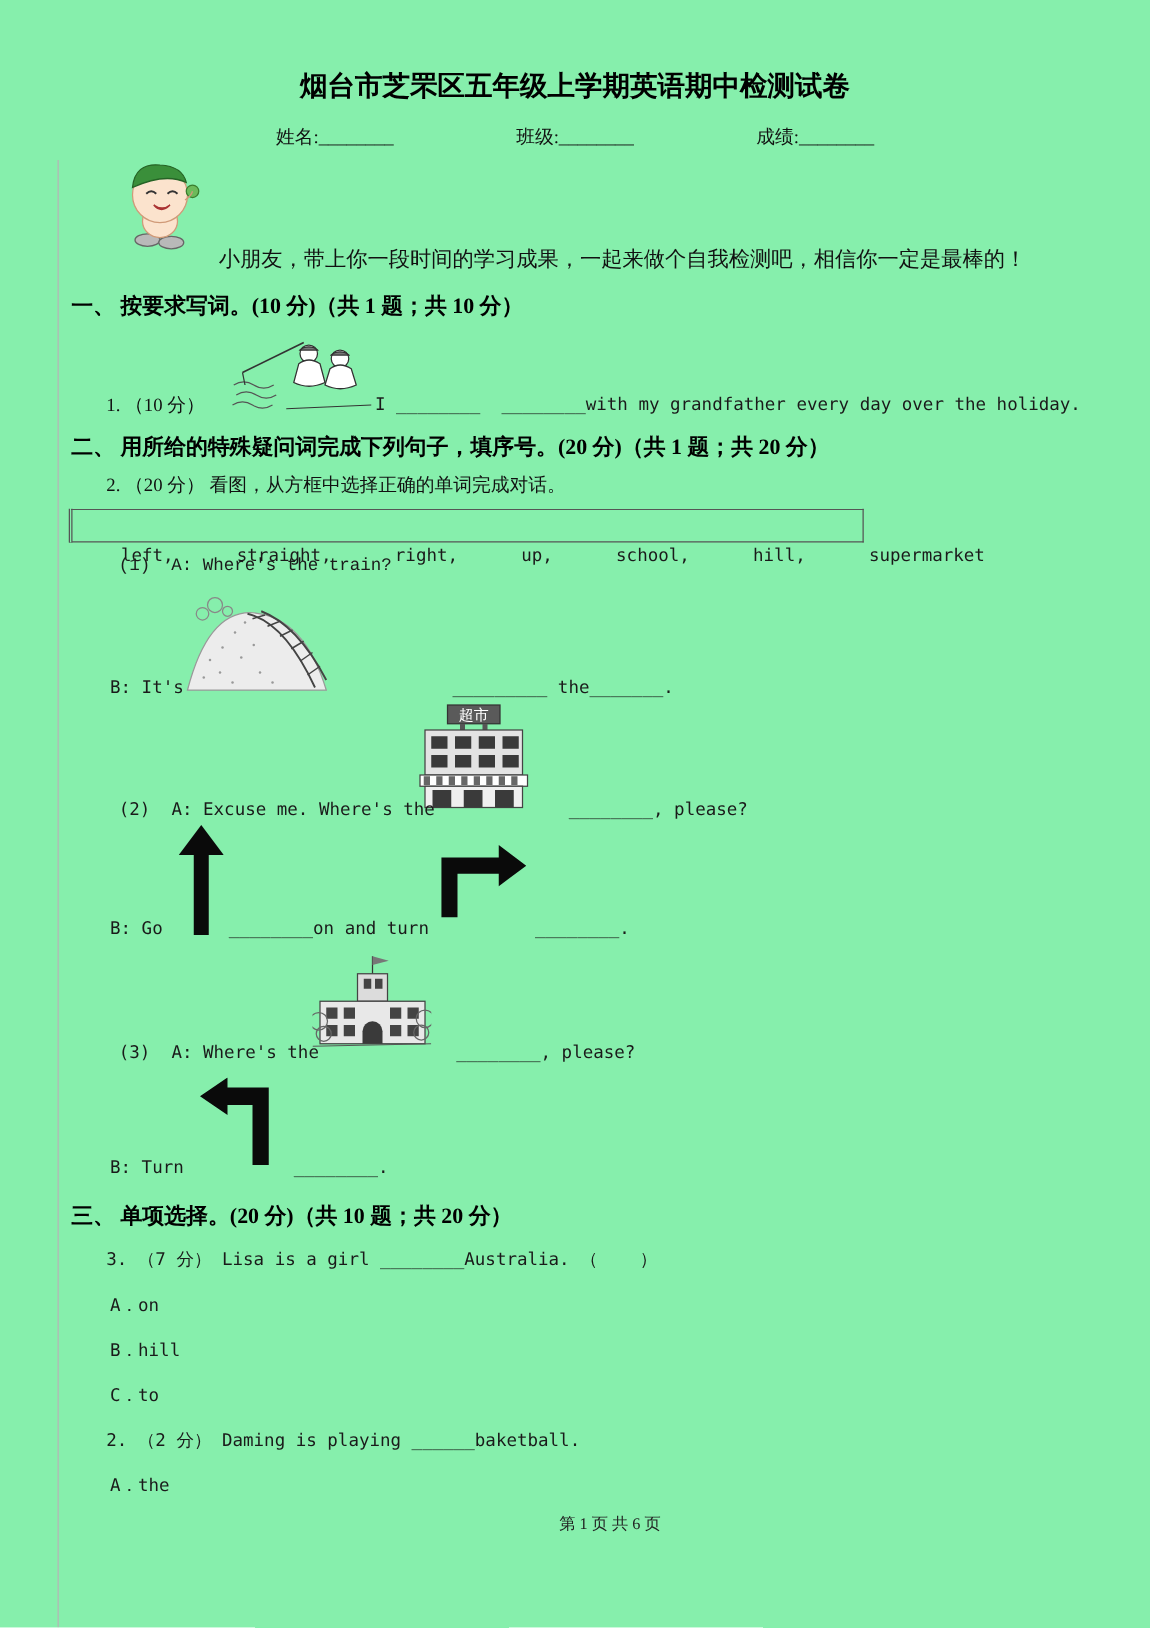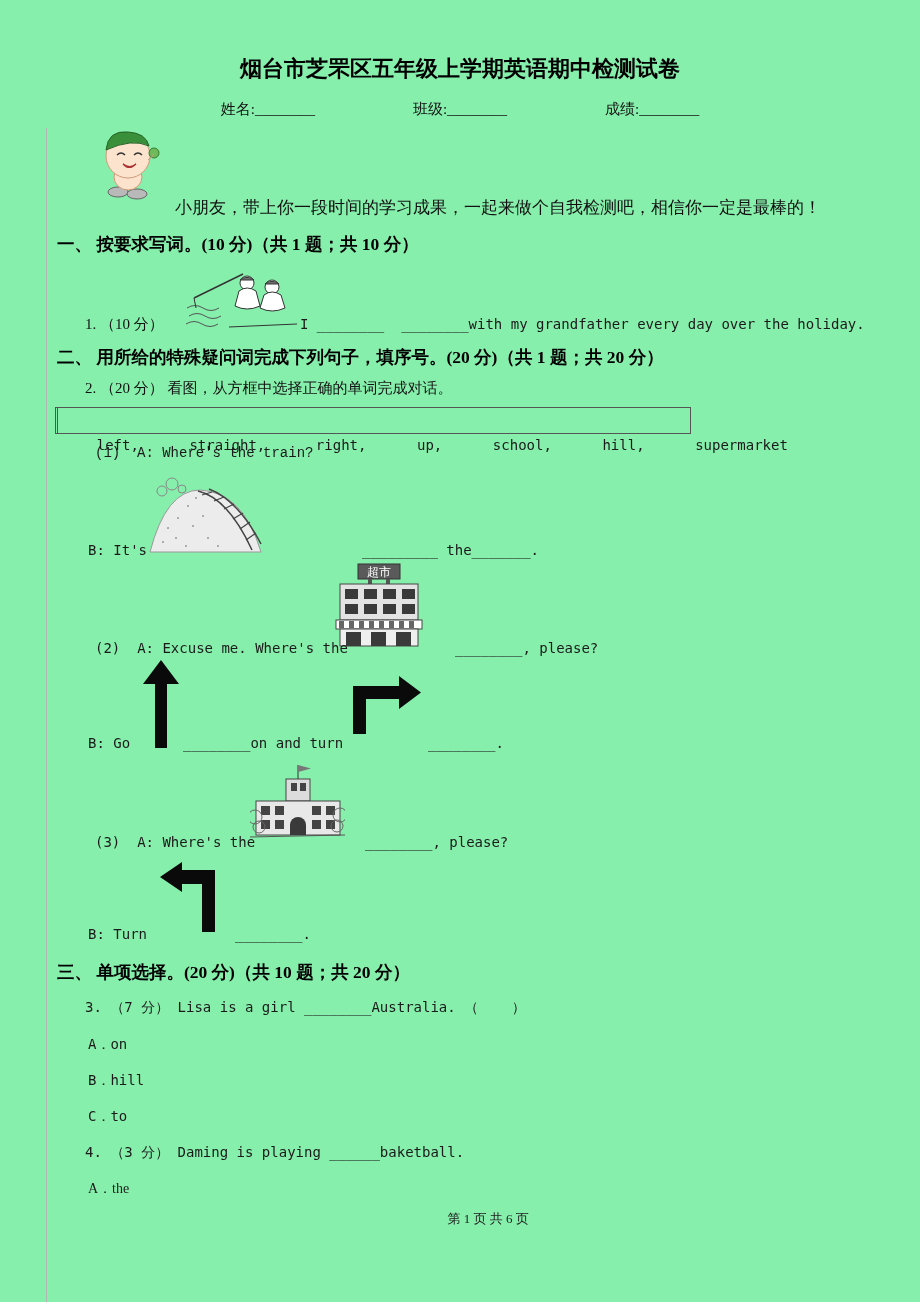--- a/index.html
+++ b/index.html
@@ -208,18 +208,18 @@
   <div class="abs mono" style="left:88px; top:926px;">B: Turn</div>
   <div class="abs mono" style="left:235px; top:926px;">________.</div>
 
   <div class="abs heading" style="left:57px; top:960px;">三、 单项选择。(20 分)（共 10 题；共 20 分）</div>
 
   <div class="abs mono" style="left:85px; top:999px;">3. （7 分） Lisa is a girl ________Australia. （    ）</div>
   <div class="abs mono" style="left:88px; top:1036px;">A．on</div>
   <div class="abs mono" style="left:88px; top:1072px;">B．hill</div>
   <div class="abs mono" style="left:88px; top:1108px;">C．to</div>
 
-  <div class="abs mono" style="left:85px; top:1144px;">4. （3 分） Daming is playing ______baketball.</div>
-  <div class="abs mono" style="left:88px; top:1180px;font-family:Liberation Serif, serif;">A．the</div>
+  <div class="abs mono" style="left:85px; top:1144px;">2. （2 分） Daming is playing ______baketball.</div>
+  <div class="abs mono" style="left:88px; top:1180px;">A．the</div>
 
   <div class="abs footer cn" style="top:1210px; left:0;margin-left:28px;">第 1 页 共 6 页</div>
 
 </div>
 
 </body></html>

